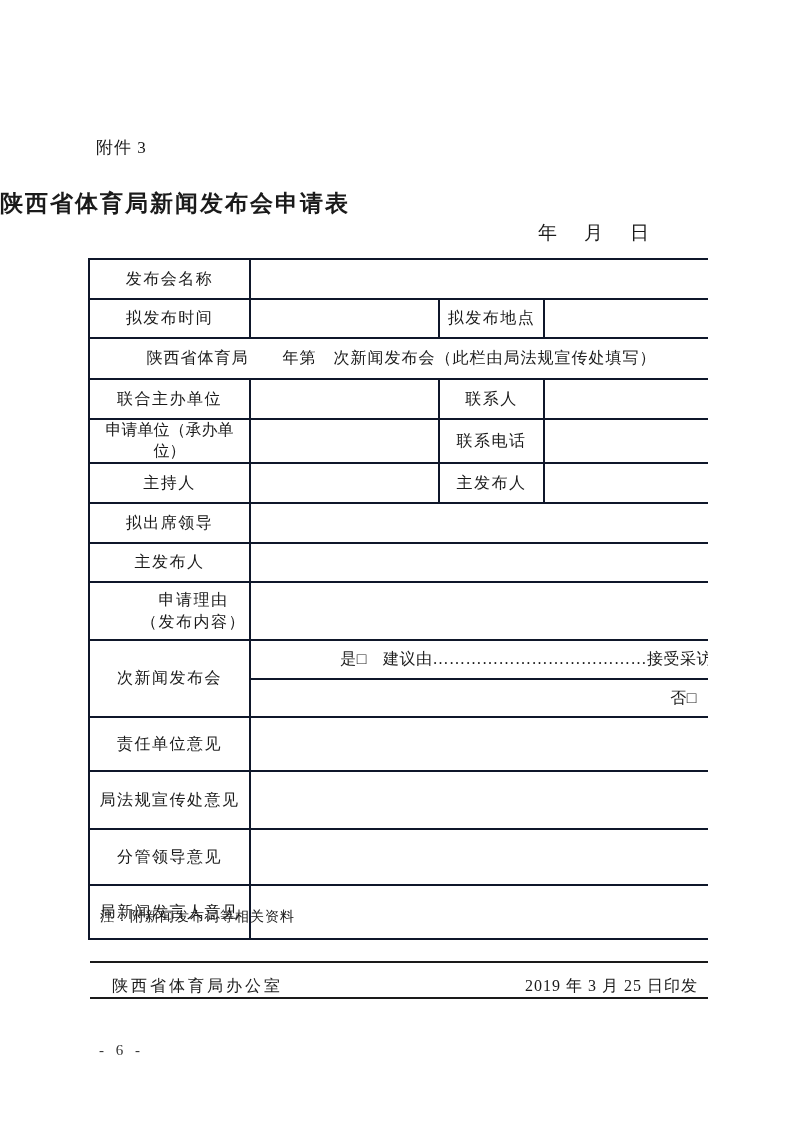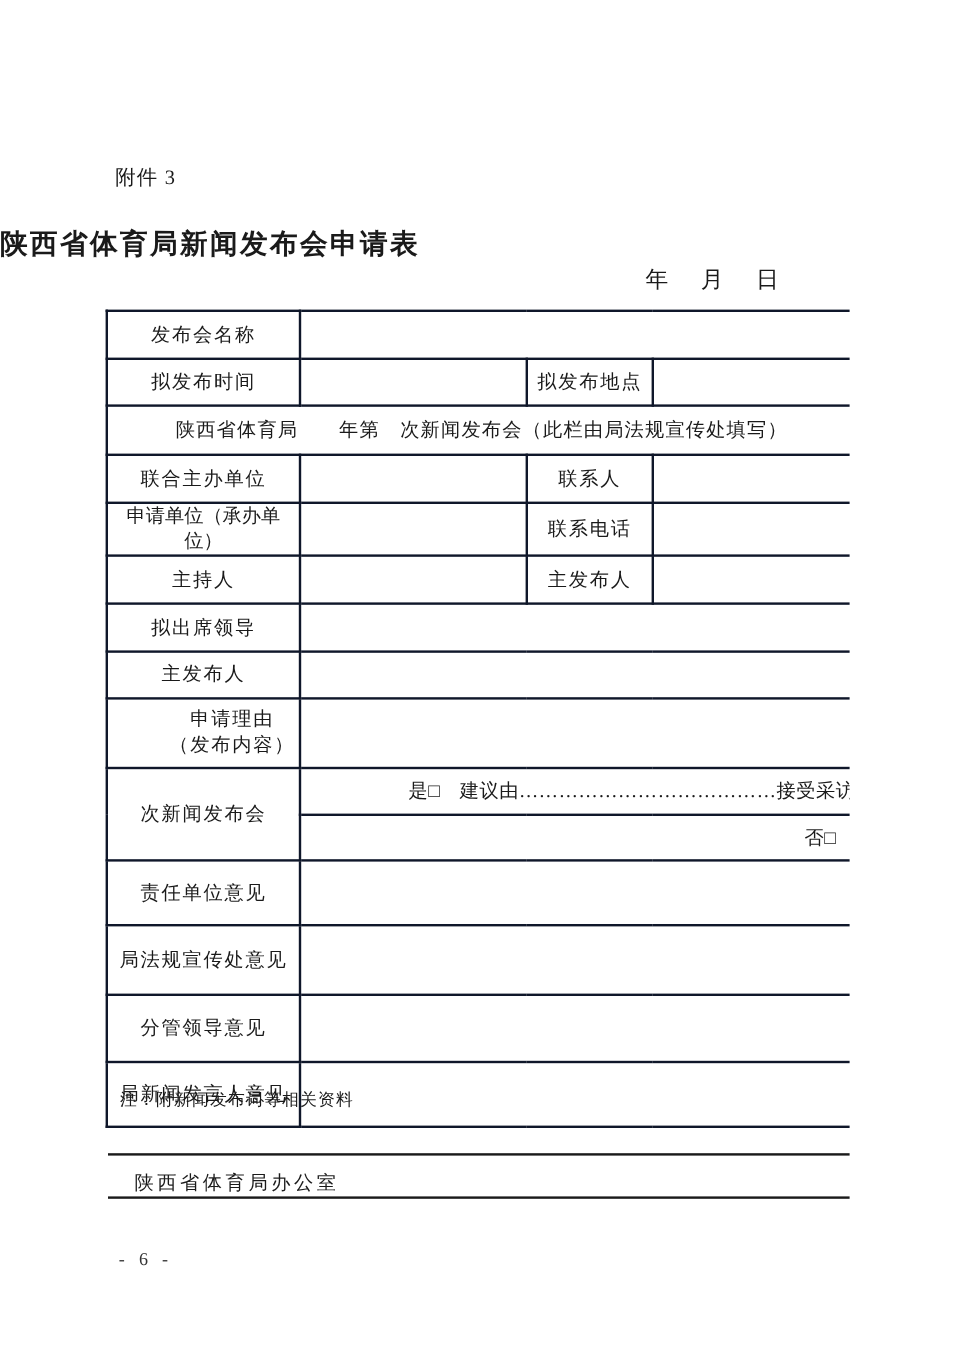--- a/index.html
+++ b/index.html
@@ -216,17 +216,18 @@
         <td class="label h52">局新闻发言人意见</td>
         <td colspan="3"></td>
       </tr>
     </tbody>
   </table>
 
   <div class="note">注：附新闻发布词等相关资料</div>
 
   <div class="footer-band">
     <span class="footer-office">陕西省体育局办公室</span>
+    <span class="footer-date">2019 年 3 月 25 日印发</span>
   </div>
 
   <div class="page-number">- 6 -</div>
 
 </div>
 
 </body></html>

